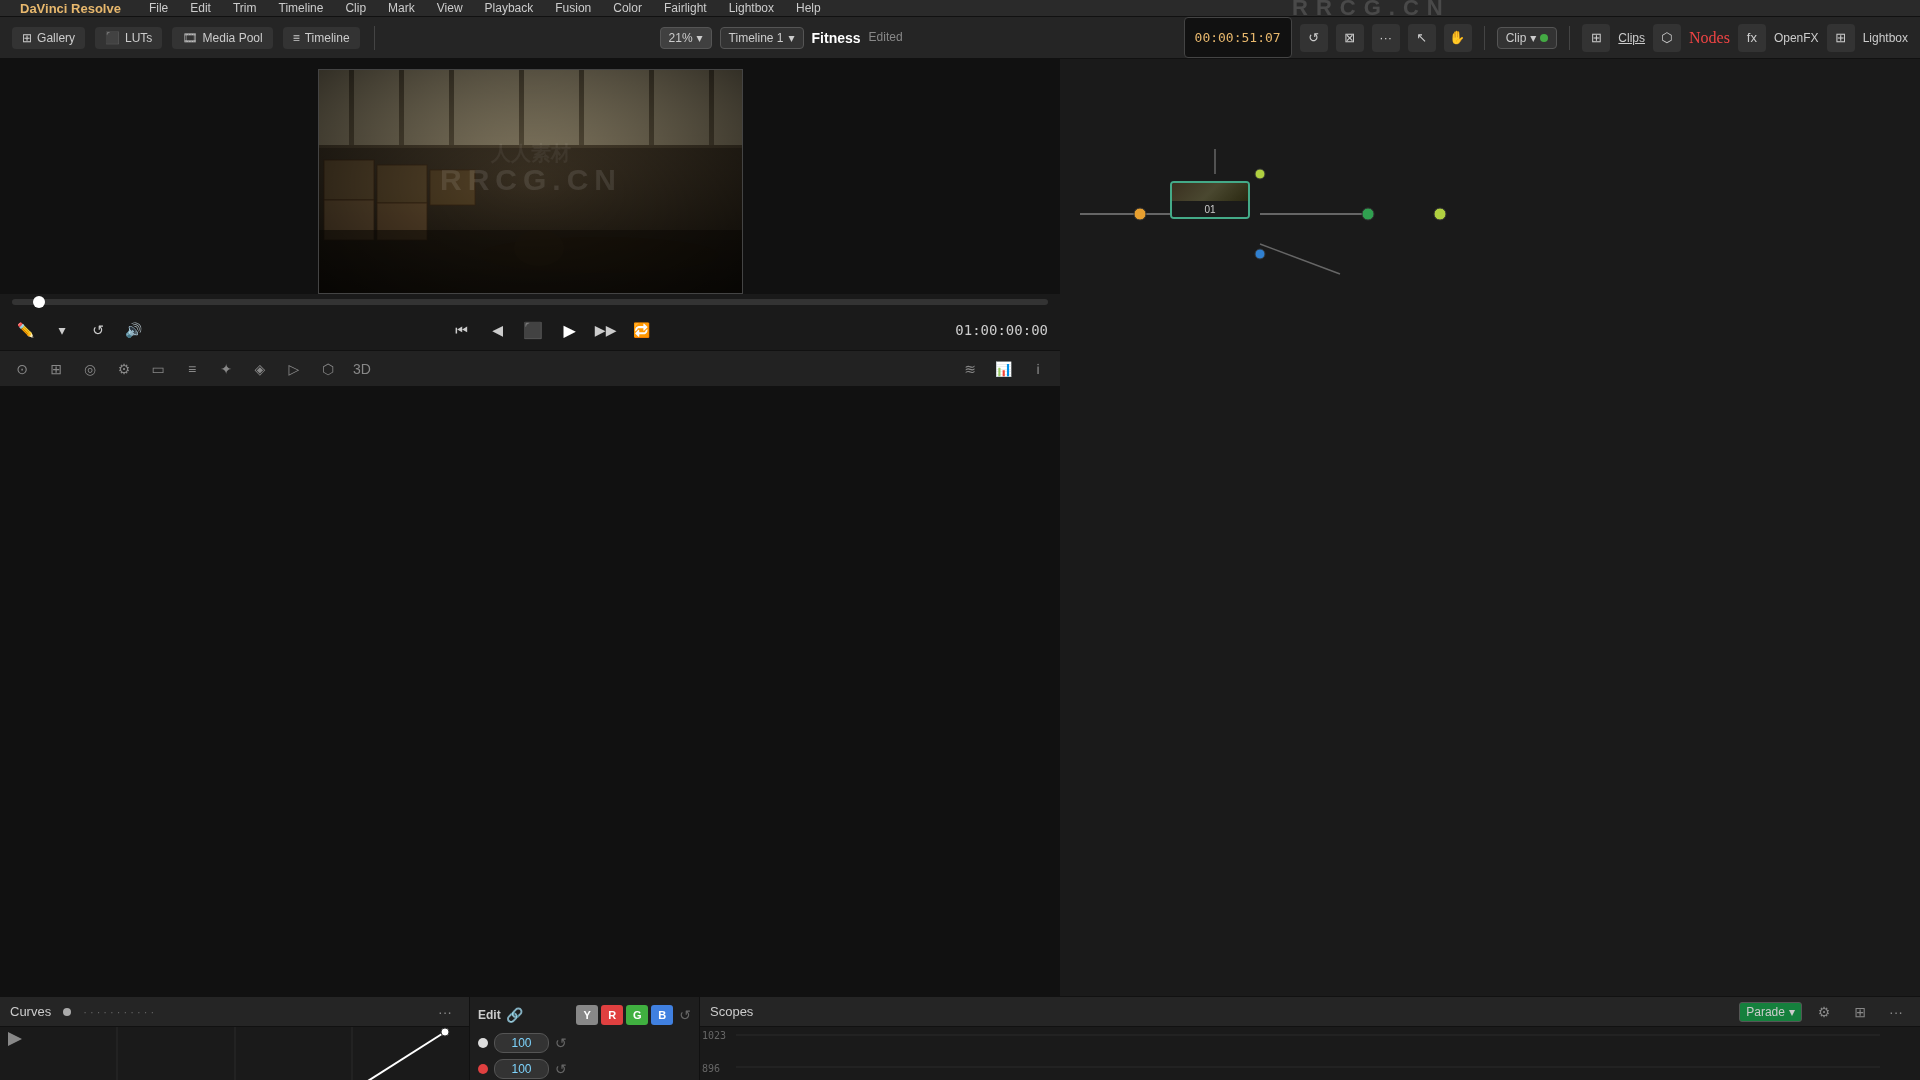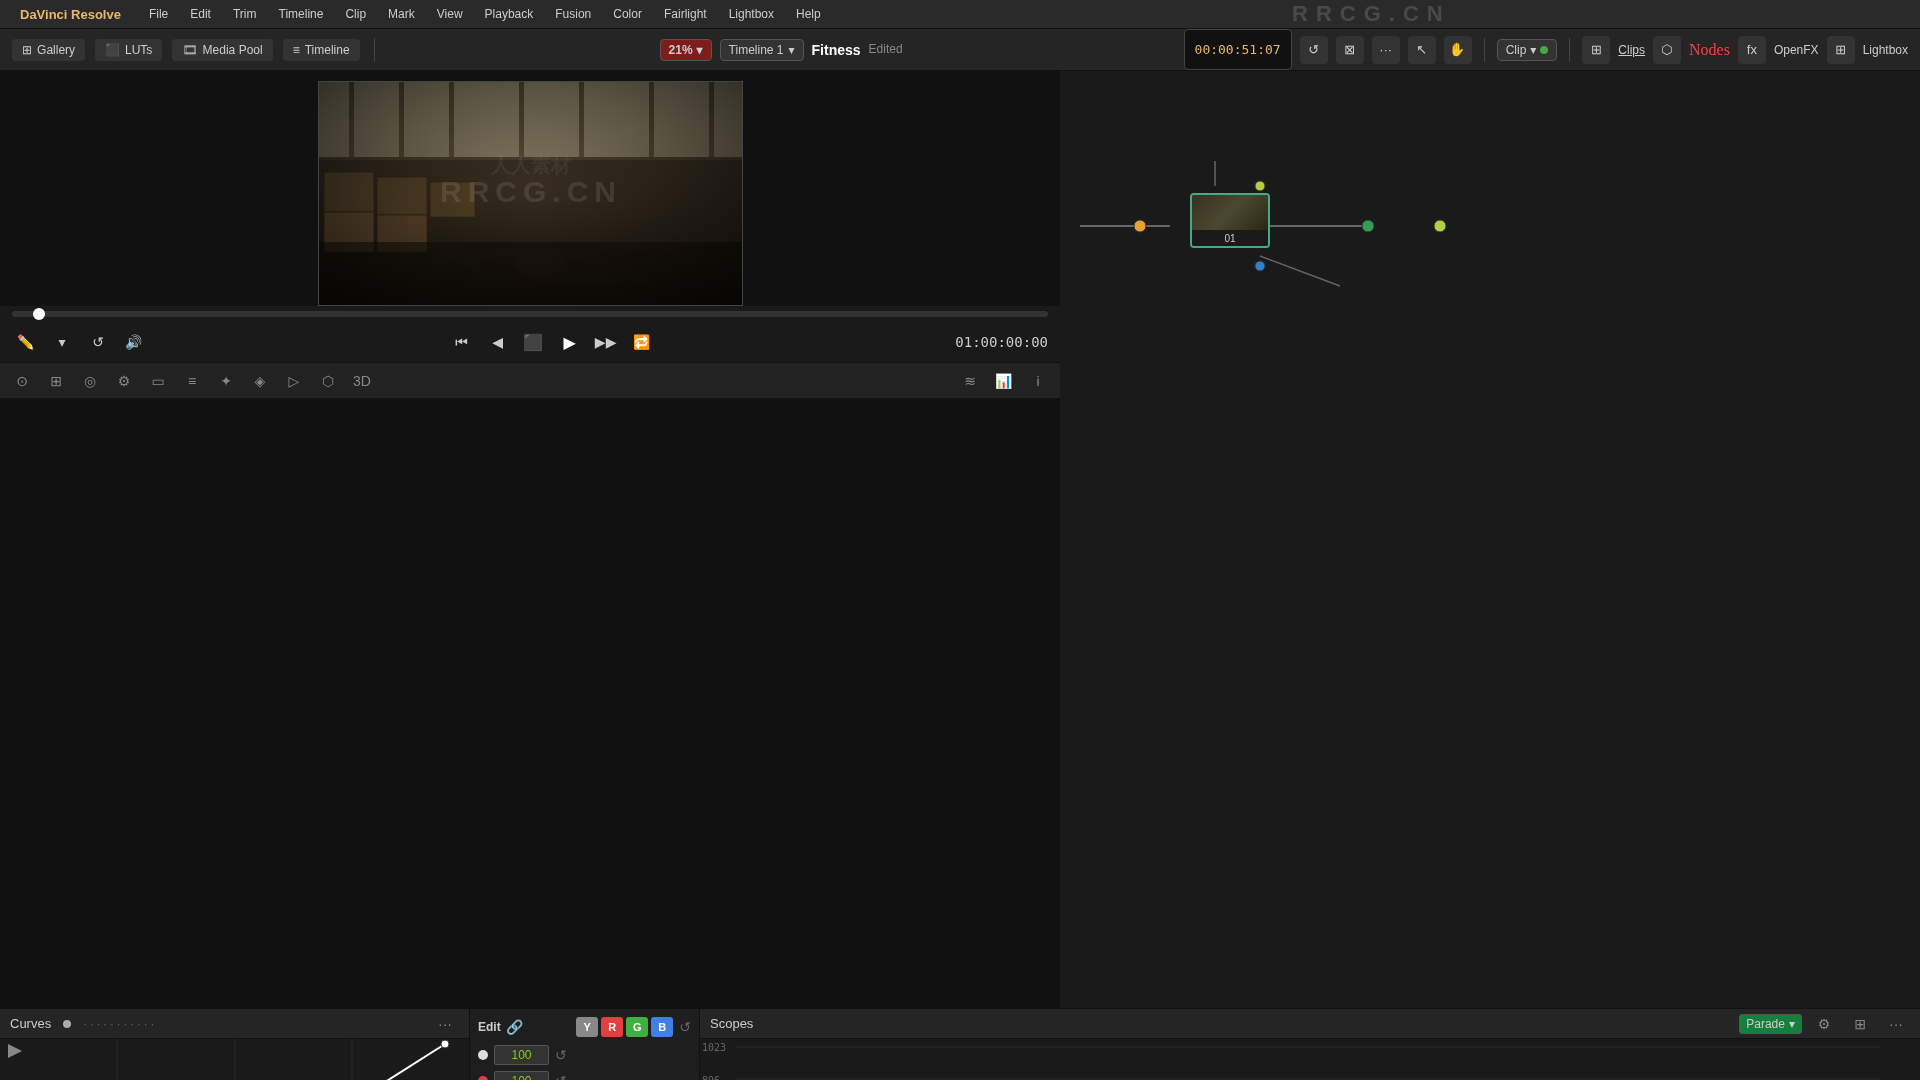--- a/index.html
+++ b/index.html
@@ -9,21 +9,21 @@
       background: #1a1a1a;
       color: #ccc;
       font-family: Arial, sans-serif;
       font-size: 12px;
       overflow: hidden;
     }
 
     
     #menu-bar {
       background: #2a2a2a;
-      height: 29px;
+      height: 17px;
       display: flex;
       align-items: center;
       padding: 0 10px;
       gap: 2px;
       border-bottom: 1px solid #111;
     }
     .menu-item {
       padding: 4px 10px;
       color: #ccc;
       cursor: pointer;
@@ -307,22 +307,22 @@
     .param-dot {
       width: 10px;
       height: 10px;
       border-radius: 50%;
     }
     .param-dot-white { background: #ddd; }
     .param-dot-red { background: #e04040; }
     .param-value {
       background: #333;
       border: 1px solid #555;
-      color: #84cc16;
-      border-radius: 2px;
+      color: #7dd3fc;
+      border-radius: 9px;
       padding: 2px 6px;
       width: 55px;
       text-align: center;
       font-size: 12px;
     }
     .param-reset {
       color: #666;
       cursor: pointer;
       font-size: 14px;
     }
@@ -374,56 +374,54 @@
       flex: 1;
       background: #1a1a1a;
       position: relative;
       overflow: hidden;
     }
 
     
     .node-item {
       position: absolute;
       width: 80px;
-      height: 55px;
+      height: 38px;
       border: 2px solid #4a8;
       border-radius: 4px;
       background: #222;
       display: flex;
       flex-direction: column;
       overflow: hidden;
-      margin-left: 20px;
     }
     .node-thumb {
       flex: 1;
       background: linear-gradient(180deg, #3a3020, #2a2010);
     }
     .node-label {
       height: 16px;
       background: #1a1a1a;
       color: #ccc;
       font-size: 10px;
       display: flex;
       align-items: center;
       justify-content: center;
     }
 
     
     .zoom-btn {
-      background: #7f1d1d;
+      background: #404040;
       border: 1px solid #555;
       color: #ccc;
       border-radius: 4px;
       padding: 3px 8px;
       font-size: 12px;
       display: flex;
       align-items: center;
       gap: 4px;
       cursor: pointer;
-      font-weight: bold;
     }
 
     
     .clip-label {
       background: #333;
       border: 1px solid #555;
       color: #ccc;
       border-radius: 4px;
       padding: 3px 8px;
       font-size: 12px;

